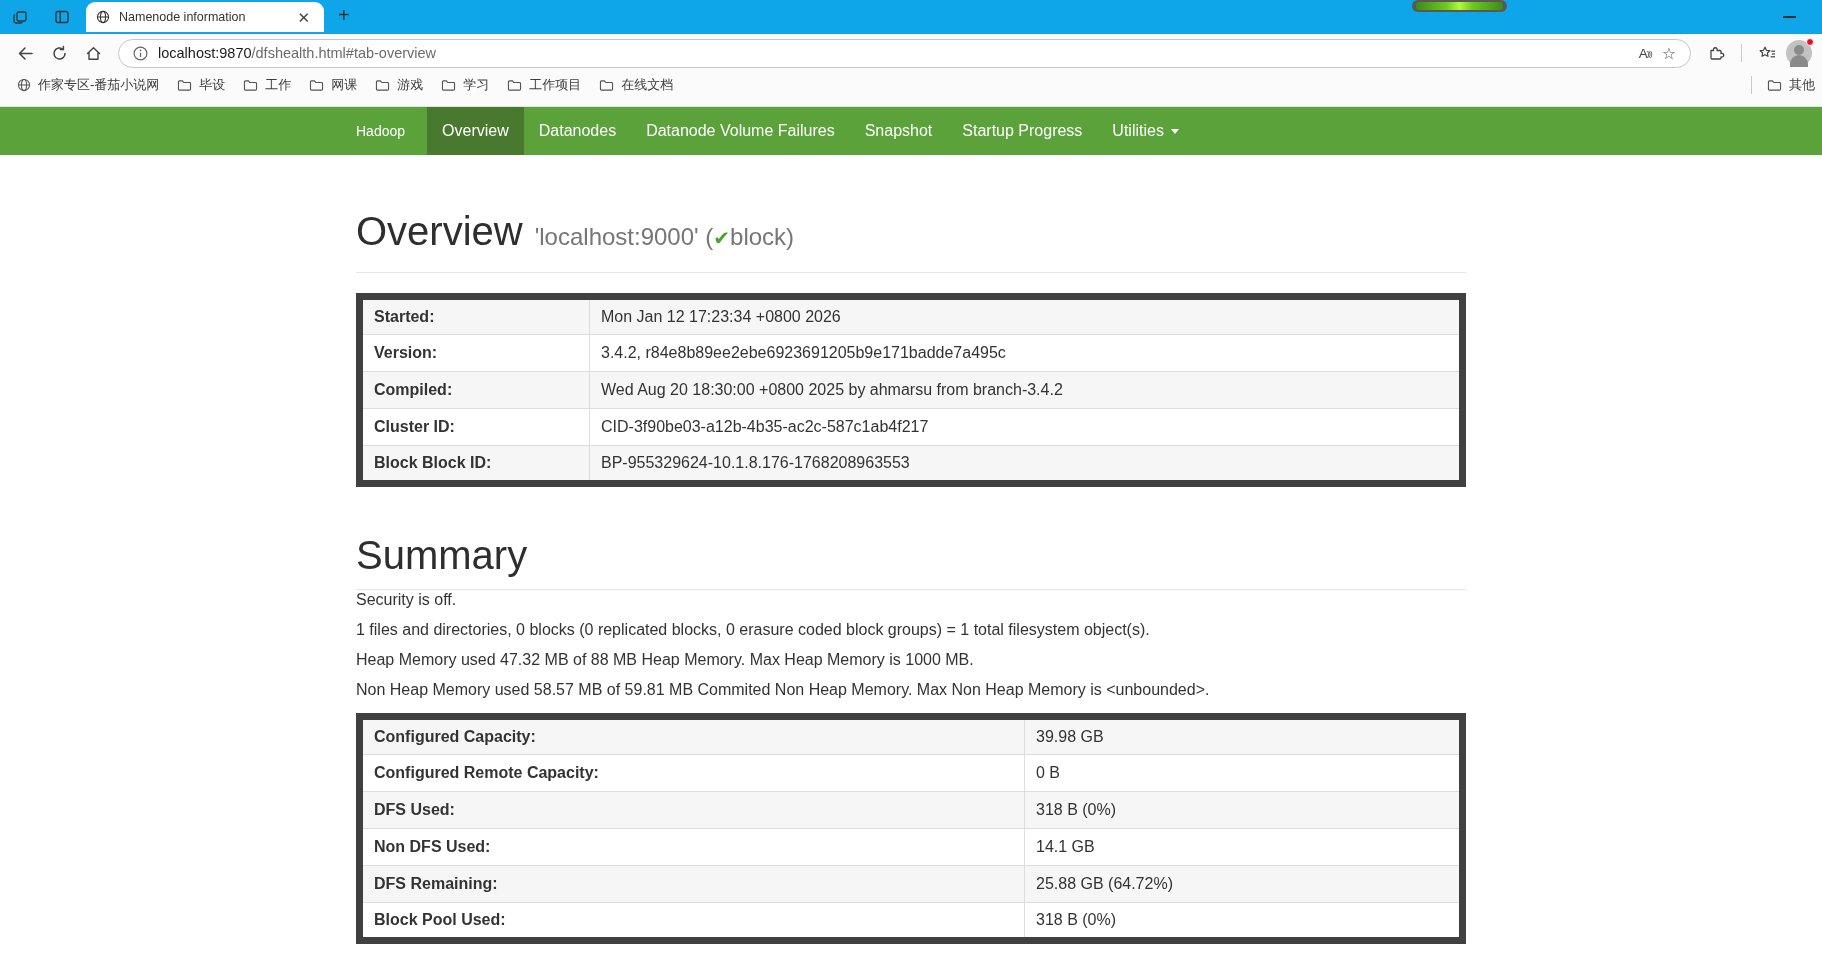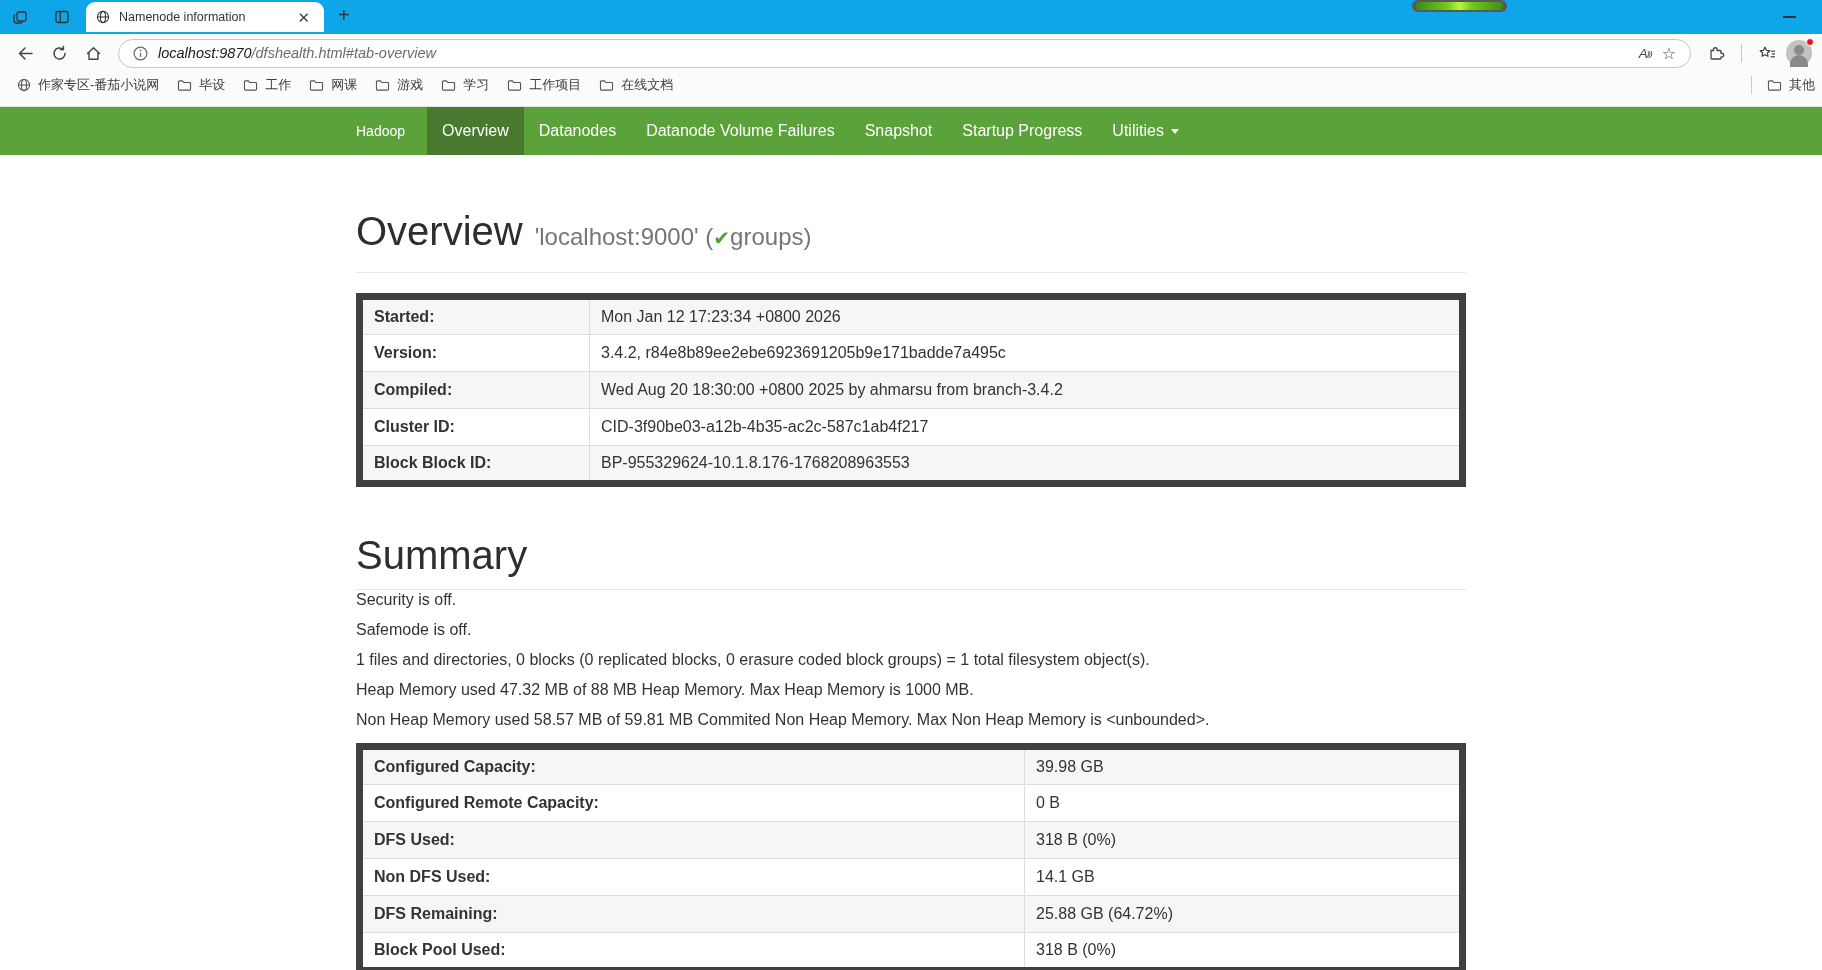--- a/index.html
+++ b/index.html
@@ -14,21 +14,21 @@
   .tab { width:238px; height:30px; background:#fff; border-radius:9px 9px 0 0; display:flex; align-items:center; padding:0 10px; gap:9px; margin-left:8px; }
   .tab-title { flex:1; font-size:12.5px; color:#333; white-space:nowrap; overflow:hidden; text-overflow:ellipsis; }
   .tab-close { font-size:15px; color:#444; line-height:1; cursor:pointer; padding:1px 4px; }
   .newtab { font-size:20px; color:#333; margin:0 0 4px 14px; cursor:pointer; line-height:22px; }
   .battery { position:absolute; left:1412px; top:0; width:95px; height:12px; background:#585858; border-radius:6px; padding:2px 4px; }
   .battery-fill { width:100%; height:100%; border-radius:3px; background:linear-gradient(90deg,#3f8a18 0%, #6cc91e 35%, #b4f83c 50%, #6cc91e 65%, #3f8a18 100%); }
   .win-min { position:absolute; right:26px; top:16px; width:13px; height:2px; background:#333; cursor:pointer; }
 
   .toolbar { height:38px; background:#fbfbfb; display:flex; align-items:center; padding:0 10px; gap:4px; }
   .nav-btn { width:30px; height:30px; display:flex; align-items:center; justify-content:center; border-radius:5px; cursor:pointer; color:#444; }
-  .omnibox { flex:1; height:29px; margin:16px 6px; background:#fff; border:1px solid #c6c6c6; border-radius:15px; display:flex; align-items:center; padding:0 14px; gap:10px;font-style:italic; }
+  .omnibox { flex:1; height:29px; margin:16px 6px; background:#fff; border:1px solid #c6c6c6; border-radius:15px; display:flex; align-items:center; padding:0 14px; gap:10px; }
   .url { flex:1; font-size:14.5px; color:#6b6b6b; white-space:nowrap; overflow:hidden; }
   .url b { color:#1b1b1b; font-weight:400; }
   .omni-icon { display:flex; align-items:center; justify-content:center; color:#555; cursor:pointer; }
   .readaloud { font-size:13.5px; color:#444; letter-spacing:-1px; }
   .readaloud sup { font-size:8px; }
   .star-glyph { font-size:16px; color:#555; }
   .chrome-sep { width:1px; height:18px; background:#c9c9c9; margin:0 6px; }
   .avatar { position:relative; width:26px; height:26px; border-radius:50%; background:#c2c2c2; overflow:visible; cursor:pointer; }
   .avatar .head { position:absolute; left:8px; top:5px; width:10px; height:10px; border-radius:50%; background:#8a8a8a; }
   .avatar .bodyp { position:absolute; left:4px; top:15px; width:18px; height:12px; border-radius:9px 9px 0 0; background:#8a8a8a; }
@@ -226,21 +226,21 @@
         <a class="hnav-item">Snapshot</a>
         <a class="hnav-item">Startup Progress</a>
         <a class="hnav-item">
             <span>Utilities</span>
             <span class="caret"></span>
           </a>
       </div>
     </div>
 
     <div class="container">
-      <h1 class="h-overview"><span>Overview</span><span class="h-sub"><span>'localhost:9000'</span> <span>(</span><span class="check">✔</span><span>groups)</span></span></h1>
+      <h1 class="h-overview"><span>Overview</span><span class="h-sub"><span>'localhost:9000'</span> <span>(</span><span class="check">✔</span><span>block)</span></span></h1>
       <hr>
       <table class="tbl tbl-info">
         <tbody>
           <tr>
               <th>Started:</th>
               <td>Mon Jan 12 17:23:34 +0800 2026</td>
             </tr>
           <tr>
               <th>Version:</th>
               <td>3.4.2, r84e8b89ee2ebe6923691205b9e171badde7a495c</td>
@@ -257,21 +257,20 @@
               <th>Block Block ID:</th>
               <td>BP-955329624-10.1.8.176-1768208963553</td>
             </tr>
         </tbody>
       </table>
 
       <h1 class="h-summary">Summary</h1>
       <hr>
       <div class="sum-lines">
         <div class="sum-line">Security is off.</div>
-        <div class="sum-line">Safemode is off.</div>
         <div class="sum-line">1 files and directories, 0 blocks (0 replicated blocks, 0 erasure coded block groups) = 1 total filesystem object(s).</div>
         <div class="sum-line">Heap Memory used 47.32 MB of 88 MB Heap Memory. Max Heap Memory is 1000 MB.</div>
         <div class="sum-line">Non Heap Memory used 58.57 MB of 59.81 MB Commited Non Heap Memory. Max Non Heap Memory is &lt;unbounded&gt;.</div>
       </div>
       <table class="tbl tbl-cap">
         <tbody>
           <tr>
               <th>Configured Capacity:</th>
               <td>39.98 GB</td>
             </tr>

